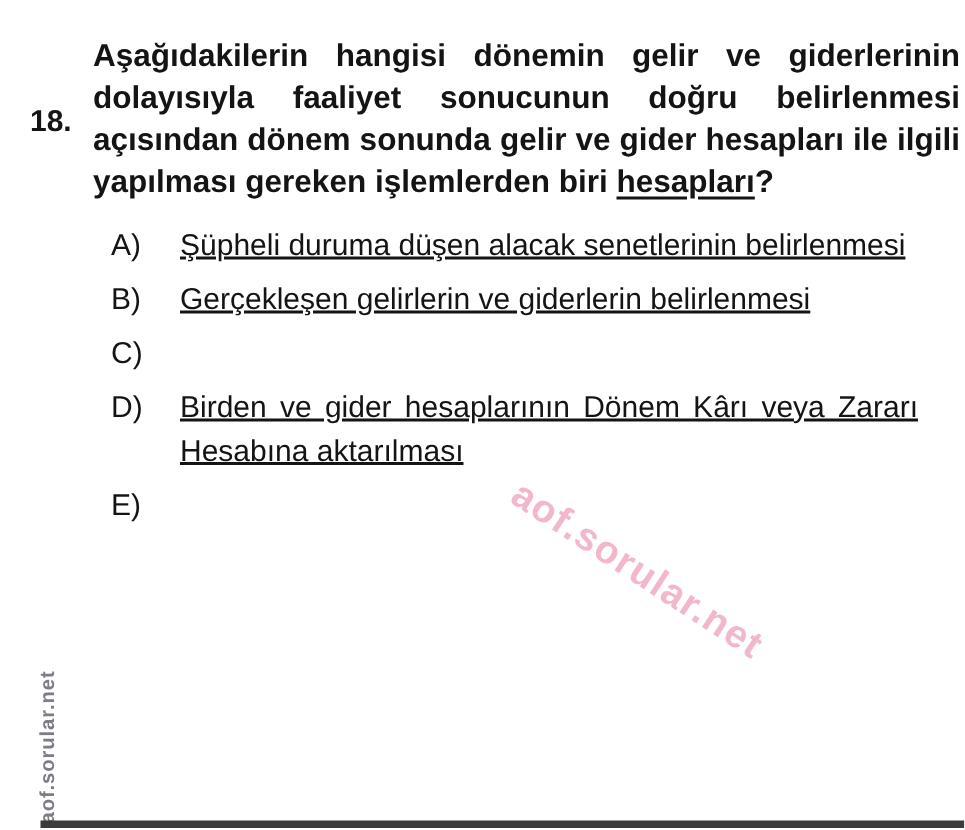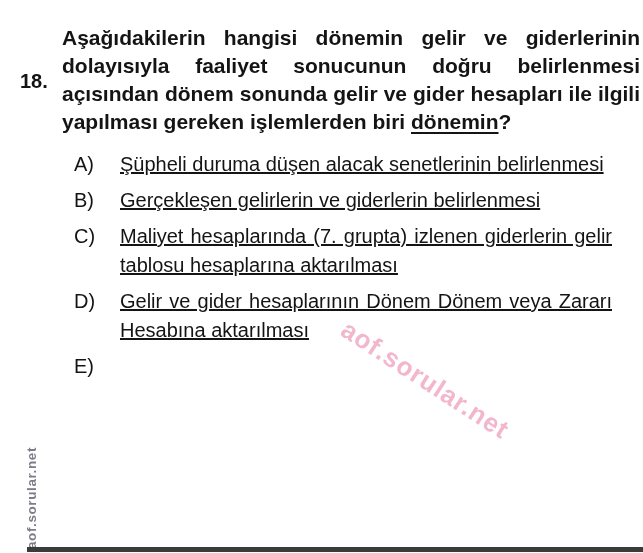--- a/index.html
+++ b/index.html
@@ -93,43 +93,42 @@
 
 <div class="page">
 
   <div class="wm-side">aof.sorular.net</div>
   <div class="wm-diag">aof.sorular.net</div>
 
   <div class="content">
 
     <div class="question">
       <div class="qnum">18.</div>
-      <div class="qtext"><span>Aşağıdakilerin hangisi dönemin gelir ve giderlerinin dolayısıyla faaliyet sonucunun doğru belirlenmesi açısından dönem sonunda gelir ve gider hesapları ile ilgili yapılması gereken işlemlerden biri </span><span class="u">dönemin</span><span>?</span></div>
+      <div class="qtext"><span>Aşağıdakilerin hangisi dönemin gelir ve giderlerinin dolayısıyla faaliyet sonucunun doğru belirlenmesi açısından dönem sonunda gelir ve gider hesapları ile ilgili yapılması gereken işlemlerden biri </span><span class="u">hesapları</span><span>?</span></div>
     </div>
 
     <div class="options">
 
       <div class="option">
         <div class="olet">A)</div>
         <div class="otext">Şüpheli duruma düşen alacak senetlerinin belirlenmesi</div>
       </div>
 
       <div class="option">
         <div class="olet">B)</div>
         <div class="otext">Gerçekleşen gelirlerin ve giderlerin belirlenmesi</div>
       </div>
 
       <div class="option">
         <div class="olet">C)</div>
-        <div class="otext">Maliyet hesaplarında (7. grupta) izlenen giderlerin gelir tablosu hesaplarına aktarılması</div>
       </div>
 
       <div class="option">
         <div class="olet">D)</div>
-        <div class="otext">Gelir ve gider hesaplarının Dönem Dönem veya Zararı Hesabına aktarılması</div>
+        <div class="otext">Birden ve gider hesaplarının Dönem Kârı veya Zararı Hesabına aktarılması</div>
       </div>
 
       <div class="option">
         <div class="olet">E)</div>
       </div>
 
     </div>
   </div>
 
   <div class="bottom-bar"></div>

